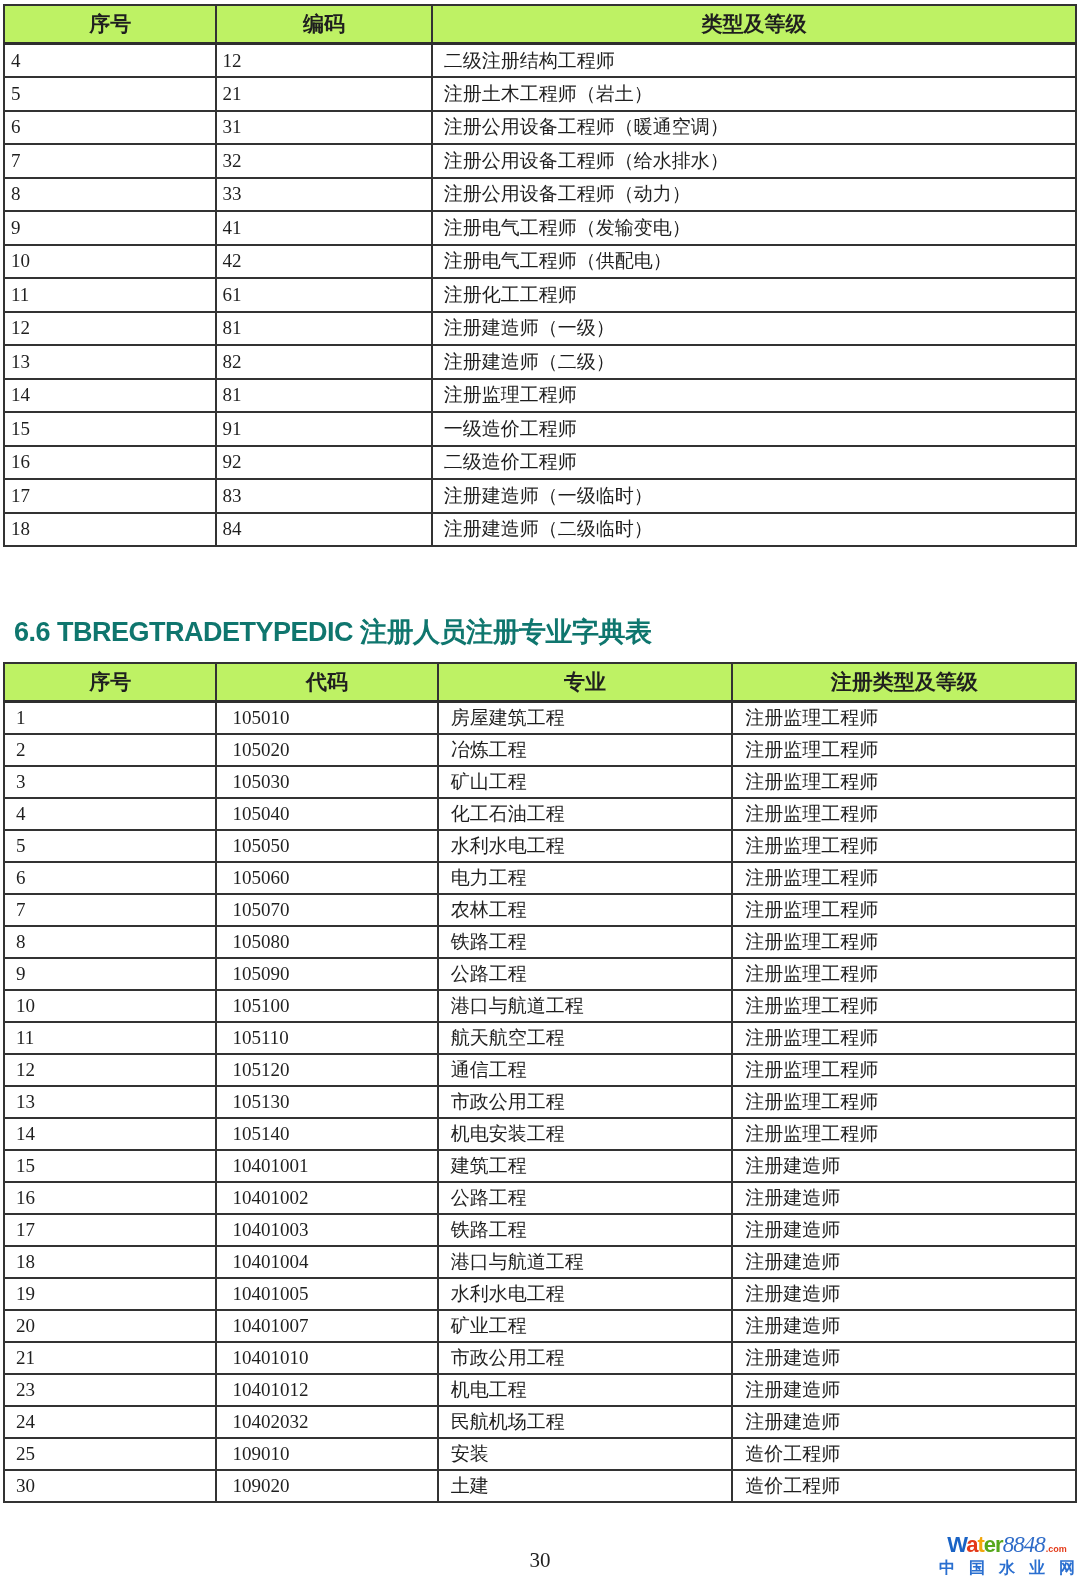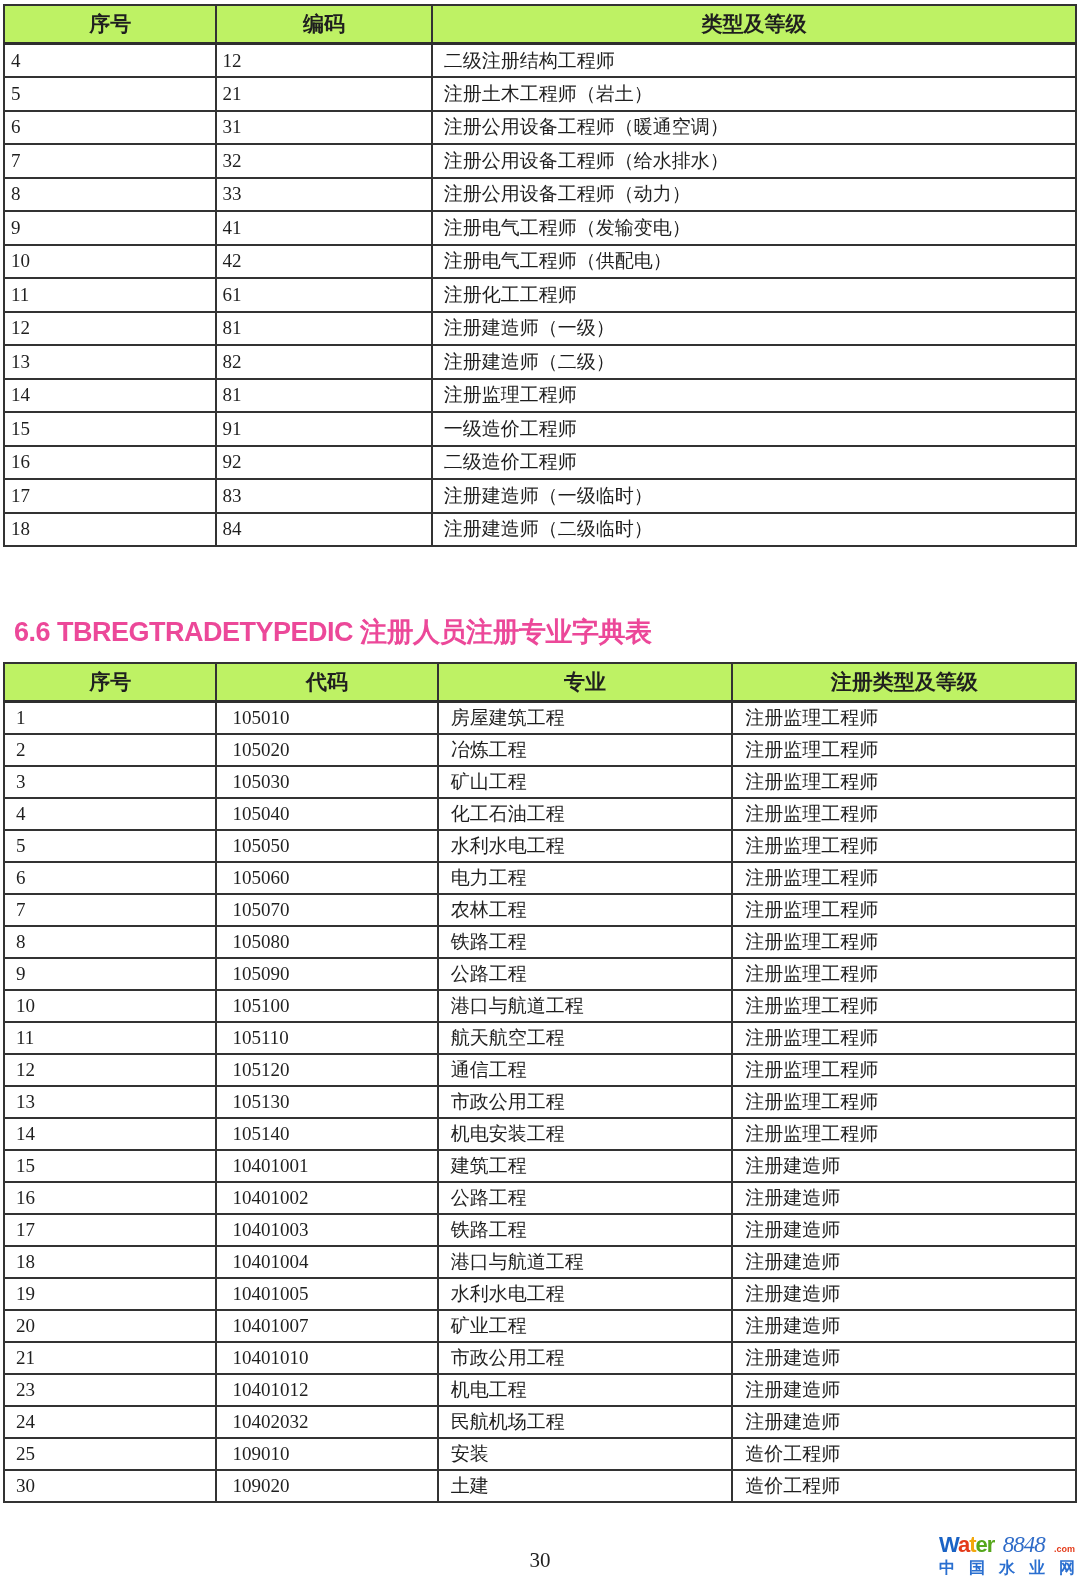--- a/index.html
+++ b/index.html
@@ -62,21 +62,21 @@
 
   
   .section-heading {
     position: absolute;
     top: 614px;
     left: 14px;
     font-family: "Liberation Sans", sans-serif;
     font-weight: bold;
     font-size: 27px;
     letter-spacing: -0.5px;
-    color: #ec4899;
+    color: #0f766e;
     white-space: nowrap;
   }
 
   
   .page-number {
     position: absolute;
     top: 1548px;
     left: 0; width: 1080px;
     text-align: center;
     font-size: 21px;
@@ -86,21 +86,21 @@
   .logo {
     position: absolute;
     top: 1533px;
     right: 5px;
     width: 136px;
     text-align: left;
   }
   .logo-wordmark {
     display: flex;
     align-items: baseline;
-    justify-content: space-between;
+    justify-content: center;
     white-space: nowrap;
     line-height: 1;
   }
   .logo-word {
     font-family: "Liberation Sans", sans-serif;
     font-weight: bold;
     font-size: 22px;
     letter-spacing: -1px;
   }
   .logo-number {

